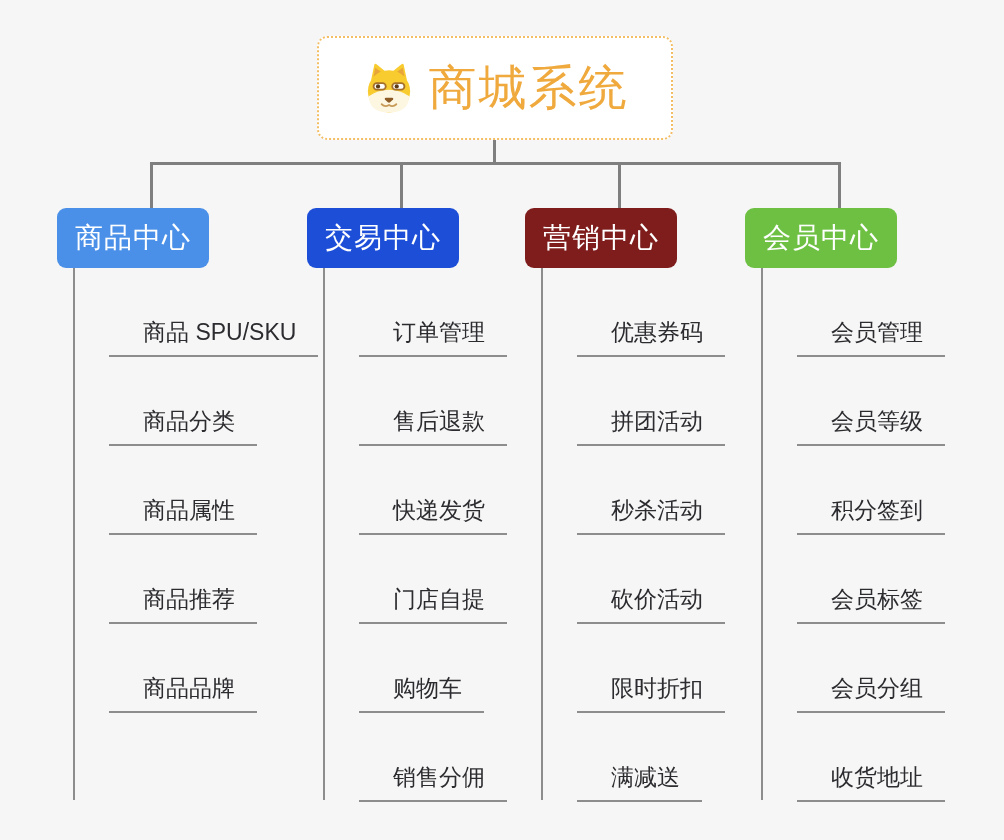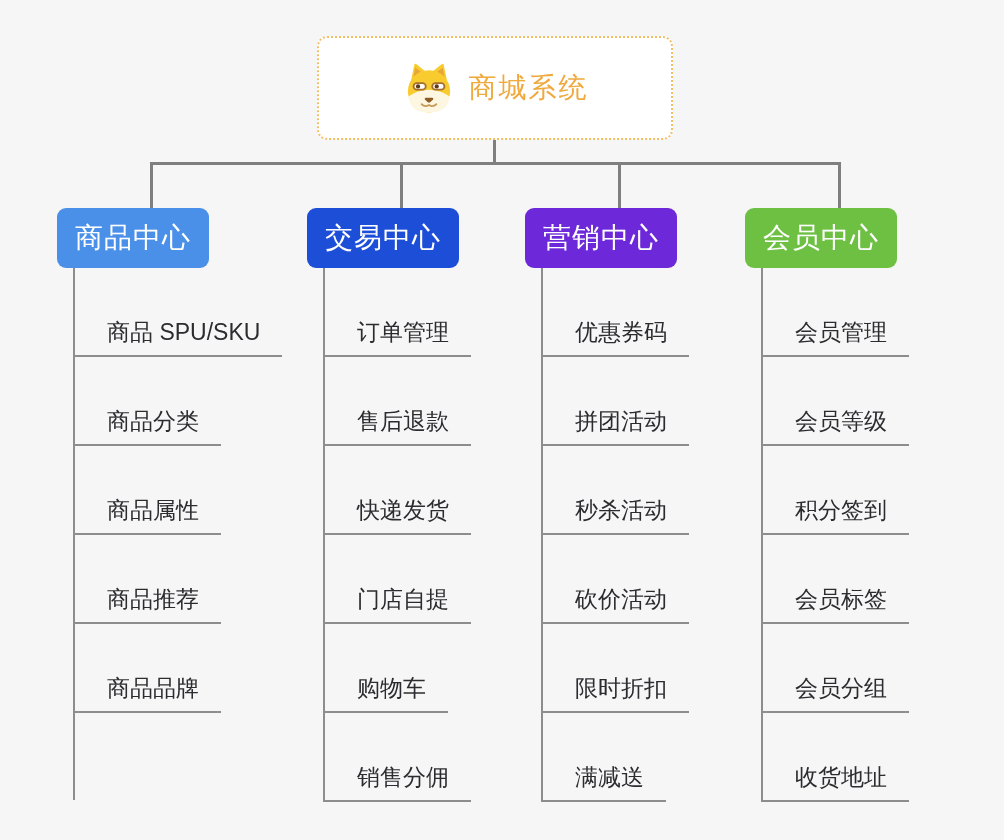--- a/index.html
+++ b/index.html
@@ -16,21 +16,21 @@
     position: absolute; left: 317px; top: 36px;
     width: 356px; height: 104px;
     background: #ffffff;
     border: 2px dotted #f4be65;
     border-radius: 10px;
     display: flex; align-items: center; justify-content: center;
     cursor: pointer;
   }
   .root-icon { width: 54px; height: 52px; margin-right: 13px; flex: 0 0 auto; }
   .root-title {
-    color: #efa93d; font-size: 28px; font-weight: 500;
+    color: #efa93d; font-size: 48px; font-weight: 500;
     letter-spacing: 2px; white-space: nowrap; text-align: center;
   }
 
   
   .connector { position: absolute; background: #7f7f7f; }
   .root-stub { left: 493px; top: 140px; width: 3px; height: 24px; }
   .bus       { left: 150px; top: 162px; width: 691px; height: 3px; border-radius: 2px; }
 
   
   .branch { position: absolute; top: 162px; width: 188px; }
@@ -47,20 +47,21 @@
   .leafcol { position: absolute; left: 16px; top: 106px; }
   .leafcol .vline { position: absolute; left: 0; top: 0; width: 2px; height: 532px; background: #8d8d8d; }
   .leaf { height: 89px; display: flex; align-items: flex-end; }
   .leaf:first-of-type { height: 87px; }
   .leaf-label {
     display: inline-block;
     padding: 0 22px 7px 34px;
     border-bottom: 2px solid #8d8d8d;
     font-size: 23px; color: #2c2c30; white-space: nowrap;
     cursor: pointer;
+    margin-left: 36px;
   }
 </style>
 </head>
 <body>
 
 <div class="canvas">
 
   <div class="root-node">
     <svg class="root-icon" viewBox="0 0 64 64" aria-hidden="true">
 
@@ -149,21 +150,21 @@
   </div>
 
   <div class="leaf">
     <span class="leaf-label">销售分佣</span>
   </div>
 </div>
   </div>
 
   <div class="branch" style="left: 525px;">
     <div class="drop"></div>
-    <div class="branch-node" style="background: #6d28d9;">
+    <div class="branch-node" style="background: #7f1d1d;">
       <span class="branch-label">营销中心</span>
     </div>
     <div class="leafcol">
       <div class="vline"></div>
 
   <div class="leaf">
     <span class="leaf-label">优惠券码</span>
   </div>
 
   <div class="leaf">

